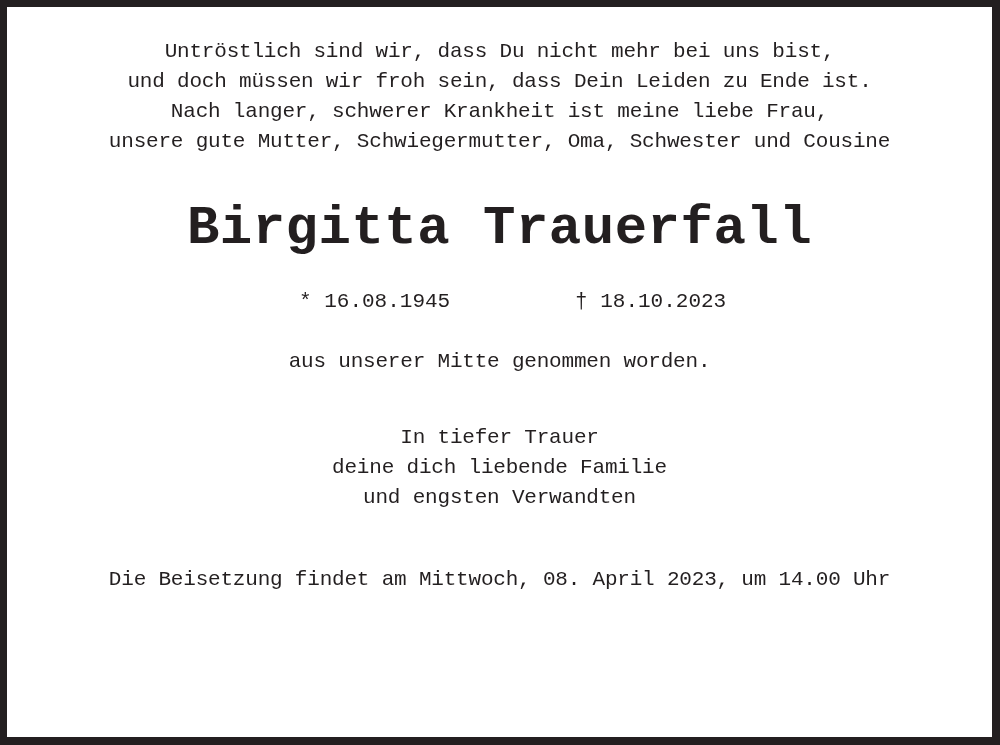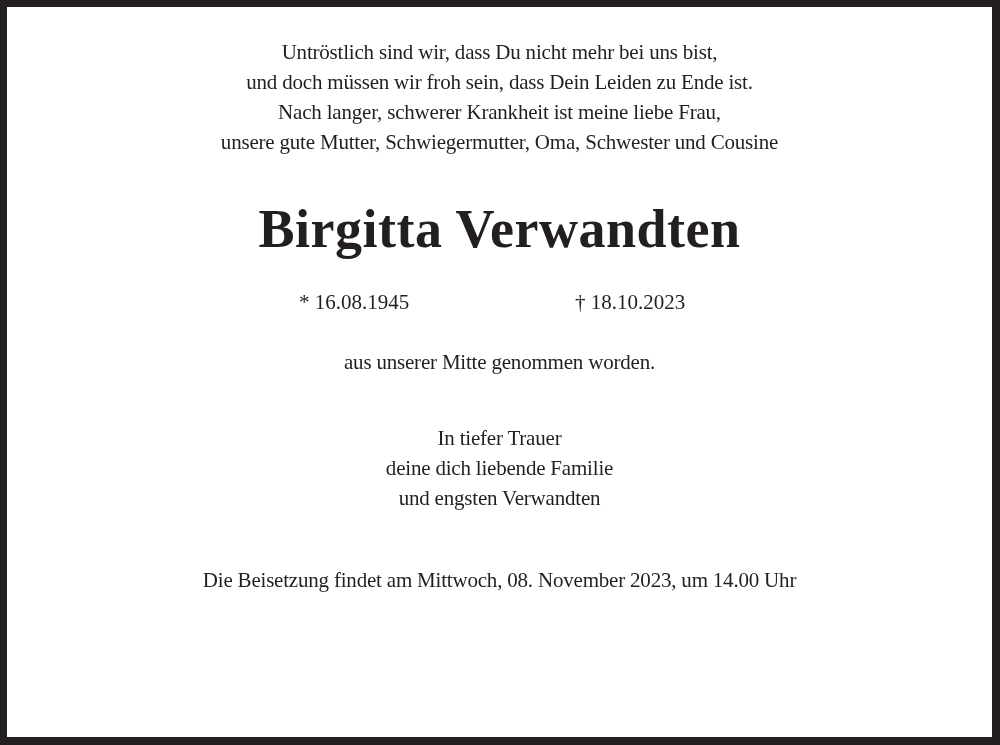--- a/index.html
+++ b/index.html
@@ -1,40 +1,40 @@
 <!DOCTYPE html>
 <html><head>
 <meta charset="utf-8">
 <style>
   html, body { margin: 0; padding: 0; }
   body { width: 1000px; height: 745px; background: #231f20; position: relative; overflow: hidden; }
   .card {
     position: absolute; left: 7px; top: 7px; width: 985px; height: 730px;
     background: #ffffff; color: #231f20;
-    font-family: Liberation Serif, serif;
+    font-family: Liberation Mono, monospace;
   }
   .line { position: absolute; left: 0; width: 100%; text-align: center; font-size: 21px; white-space: nowrap; letter-spacing: -0.2px; }
   .name { position: absolute; left: 0; width: 100%; text-align: center; font-size: 54px; font-weight: bold; top: 191px; letter-spacing: 0.5px; }
   .dates { position: absolute; top: 283px; font-size: 21px; white-space: nowrap; }
 </style>
 </head>
 <body>
 
 <div class="card">
   <div class="line" style="top:33px">Untröstlich sind wir, dass Du nicht mehr bei uns bist,</div>
   <div class="line" style="top:63px">und doch müssen wir froh sein, dass Dein Leiden zu Ende ist.</div>
   <div class="line" style="top:93px">Nach langer, schwerer Krankheit ist meine liebe Frau,</div>
   <div class="line" style="top:123px">unsere gute Mutter, Schwiegermutter, Oma, Schwester und Cousine</div>
 
-  <div class="name">Birgitta Verwandten</div>
+  <div class="name">Birgitta Trauerfall</div>
 
   <div class="dates" style="left:292px">* 16.08.1945</div>
   <div class="dates" style="left:568px">† 18.10.2023</div>
 
   <div class="line" style="top:343px">aus unserer Mitte genommen worden.</div>
 
   <div class="line" style="top:449px">deine dich liebende Familie</div>
   <div class="line" style="top:419px">In tiefer Trauer</div>
   <div class="line" style="top:479px">und engsten Verwandten</div>
 
-  <div class="line" style="top:561px">Die Beisetzung findet am Mittwoch, 08. November 2023, um 14.00 Uhr</div>
+  <div class="line" style="top:561px">Die Beisetzung findet am Mittwoch, 08. April 2023, um 14.00 Uhr</div>
 
 </div>
 
 </body></html>

